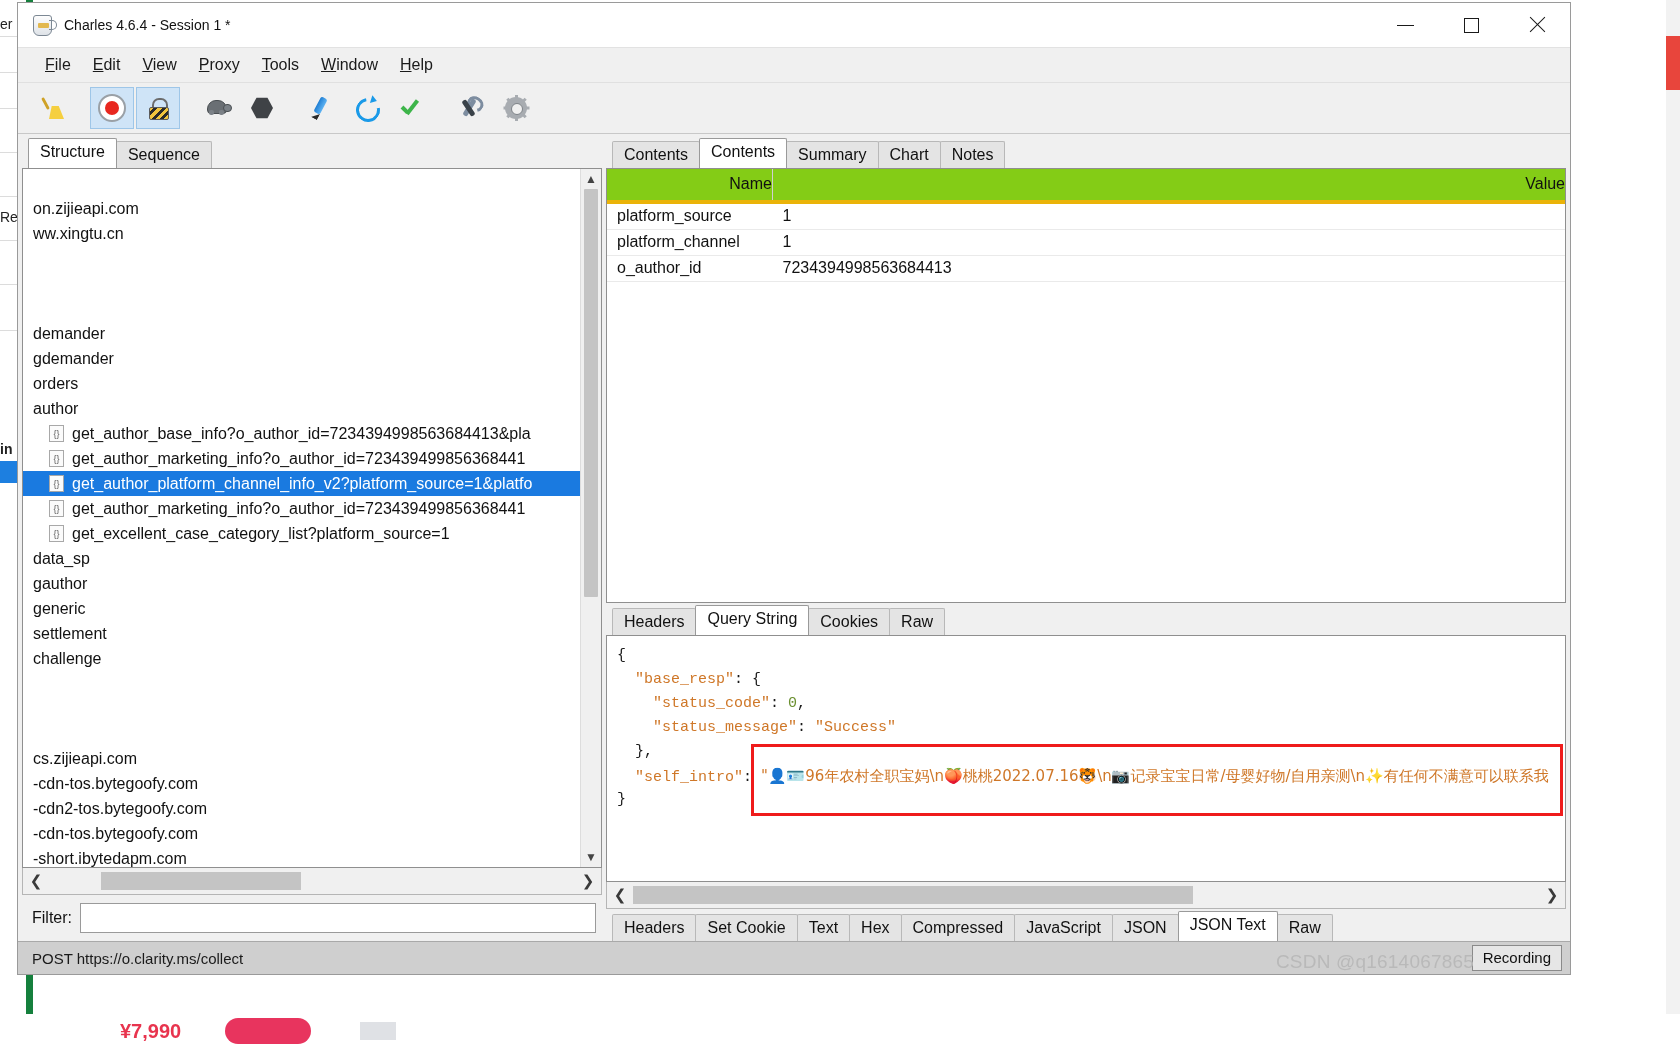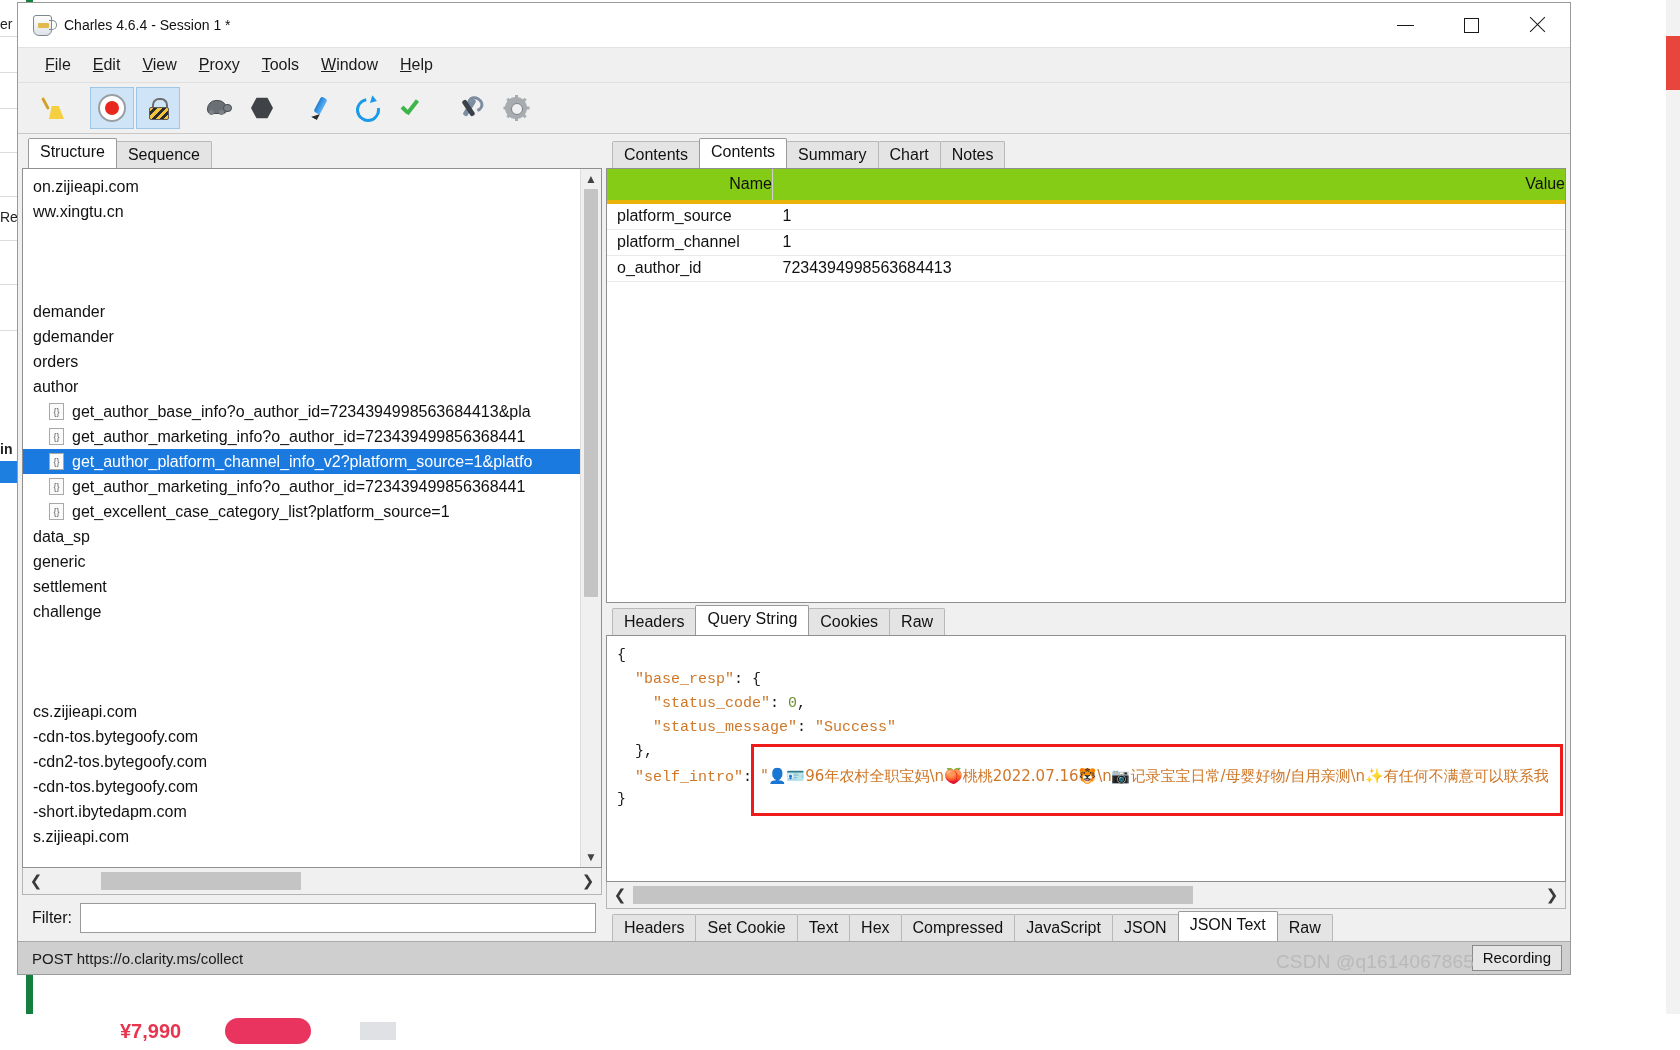--- a/index.html
+++ b/index.html
@@ -441,20 +441,21 @@
     position: relative;
     min-height: 0;
     display: flex;
     overflow: hidden;
   }
   .tree-list {
     flex: 1 1 auto;
     position: relative;
     overflow: hidden;
     padding-top: 5px;
+    margin-top: 22px;
   }
   .tree-row {
     height: 25px;
     line-height: 25px;
     font-size: 16px;
     color: #111;
     white-space: nowrap;
     display: flex;
     align-items: center;
     padding-left: 10px;
@@ -855,20 +856,23 @@
                 <span>get_author_marketing_info?o_author_id=723439499856368441</span>
               </div>
               <div class="tree-row">
                 <span class="file-ic">{}</span>
                 <span>get_excellent_case_category_list?platform_source=1</span>
               </div>
               <div class="tree-row">
                 <span>data_sp</span>
               </div>
               <div class="tree-row">
+                <span>gauthor</span>
+              </div>
+              <div class="tree-row">
                 <span>generic</span>
               </div>
               <div class="tree-row">
                 <span>settlement</span>
               </div>
               <div class="tree-row">
                 <span>challenge</span>
               </div>
               <div class="tree-row blank">
                 <span></span>

